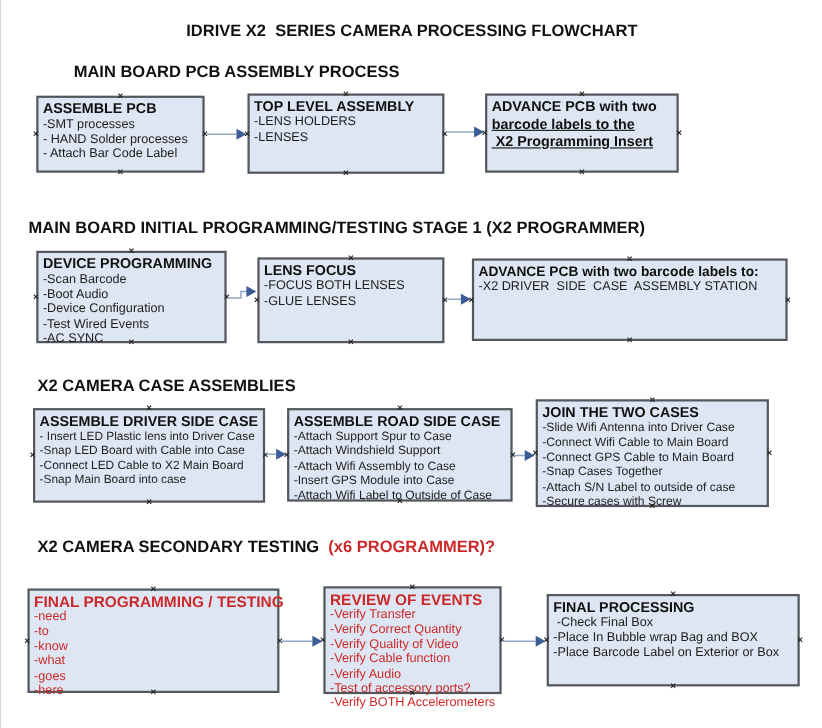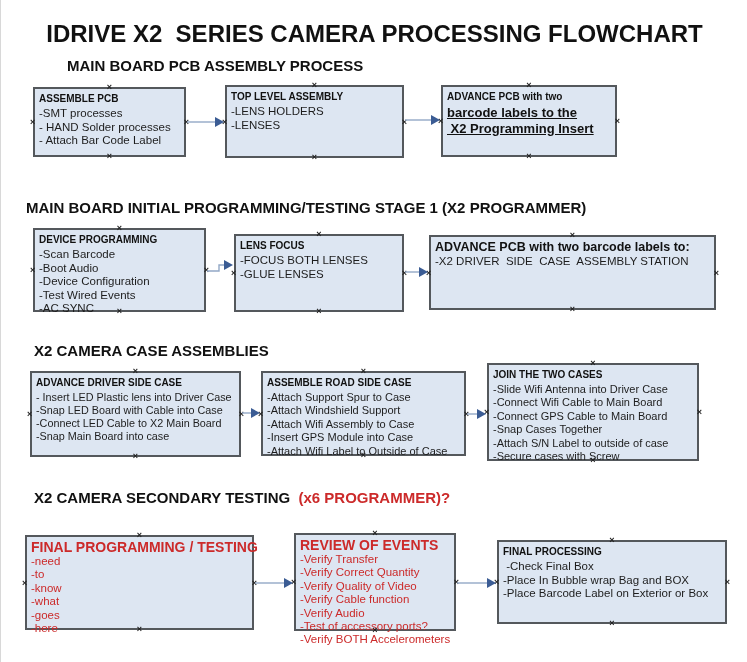--- a/index.html
+++ b/index.html
@@ -1,29 +1,29 @@
 <!DOCTYPE html>
 <html><head>
 <meta charset="utf-8">
 <style>
   html,body{margin:0;padding:0;background:#ffffff;}
   #page{position:relative;width:747px;height:662px;background:#fff;overflow:hidden;
         font-family:"Liberation Sans","DejaVu Sans",sans-serif;border-left:1px solid #d8d8d8;}
   .page-title{position:absolute;top:20px;left:0;right:0;text-align:center;
-        font-size:24px;font-weight:bold;color:#111;white-space:pre;}
+        font-size:15px;font-weight:bold;color:#111;white-space:pre;}
   .section-heading{position:absolute;font-size:15px;font-weight:bold;color:#111;white-space:pre;}
   .section-heading .red-part{color:#cc2a2a;}
   #h1{left:21px;top:57px;margin-left:45px;}
   #h2{left:25px;top:199px;}
   #h3{left:33px;top:342px;}
   #h4{left:33px;top:489px;}
 
   .fc-box{position:absolute;background:#dde6f2;border:2px solid #54585c;
           box-sizing:border-box;padding:2px 4px;}
-  .fc-title{font-weight:bold;font-size:10px;line-height:16px;color:#111;white-space:pre;}
+  .fc-title{font-weight:bold;font-size:13px;line-height:16px;color:#111;white-space:pre;}
   .fc-title.tight{font-size:12.5px;}
   .fc-title.redtxt{color:#cc2a2a;font-size:14px;}
   .items{font-size:11.5px;line-height:13.5px;color:#1d1d1d;}
   .items.sm{font-size:10.8px;line-height:13px;}
   .items.s11{font-size:11px;line-height:13.4px;}
   .items.bold-items{font-weight:bold;font-size:13px;line-height:16px;color:#111;text-decoration:underline;}
   .items.reditems{color:#cc2a2a;line-height:13.4px;}
   .fc-item{white-space:pre;}
 
   .handle{position:absolute;font-size:9px;line-height:1;color:#222;font-weight:bold;
@@ -112,21 +112,21 @@
     <div class="items">
         <div class="fc-item">-X2 DRIVER  SIDE  CASE  ASSEMBLY STATION</div>
       </div>
   <span class="handle h-t">×</span>
       <span class="handle h-b">×</span>
       <span class="handle h-l">×</span>
       <span class="handle h-r">×</span>
     </div>
 
   <div id="b7" class="fc-box" style="left:29px;top:371px;width:211px;height:86px">
-    <div class="fc-title">ADVANCE DRIVER SIDE CASE</div>
+    <div class="fc-title">ASSEMBLE DRIVER SIDE CASE</div>
     <div class="items sm">
         <div class="fc-item">- Insert LED Plastic lens into Driver Case</div>
         <div class="fc-item">-Snap LED Board with Cable into Case</div>
         <div class="fc-item">-Connect LED Cable to X2 Main Board</div>
         <div class="fc-item">-Snap Main Board into case</div>
       </div>
   <span class="handle h-t">×</span>
       <span class="handle h-b">×</span>
       <span class="handle h-l">×</span>
       <span class="handle h-r">×</span>

